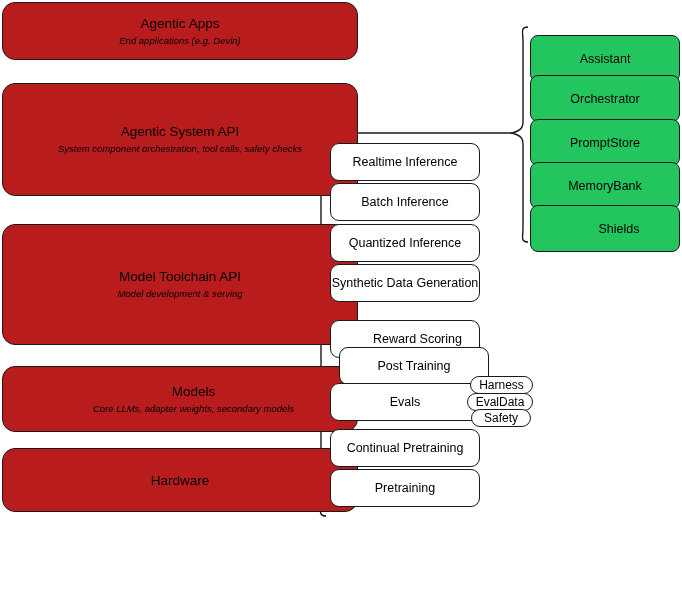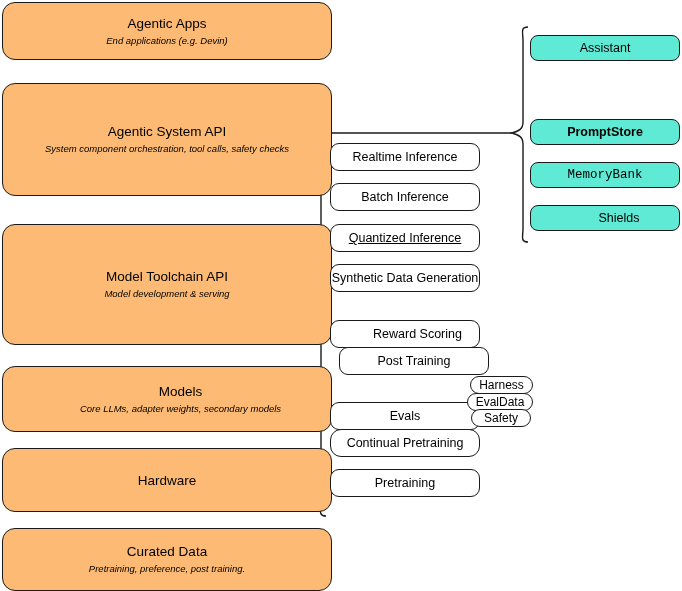--- a/index.html
+++ b/index.html
@@ -17,25 +17,25 @@
     width: 682px;
     height: 591px;
     overflow: hidden;
     background: #ffffff;
   }
 
   
   .layer-box {
     position: absolute;
     left: 2px;
-    width: 330px;
+    width: 356px;
     box-sizing: border-box;
     border: 1.4px solid #1a1a1a;
     border-radius: 13px;
-    background: #fdba74;
+    background: #b91c1c;
     display: flex;
     flex-direction: column;
     align-items: center;
     justify-content: center;
     text-align: center;
     padding: 0 8px;
   }
   .layer-title {
     font-size: 13.5px;
     line-height: 17px;
@@ -49,43 +49,43 @@
     margin-top: 2px;
     white-space: nowrap;
     font-style: italic;
   }
 
   
   .cap-box {
     position: absolute;
     left: 330px;
     width: 150px;
-    height: 28px;
+    height: 38px;
     box-sizing: border-box;
     border: 1.4px solid #1a1a1a;
     border-radius: 9px;
     background: #ffffff;
     display: flex;
     align-items: center;
     justify-content: center;
     font-size: 12.5px;
     color: #000000;
     white-space: nowrap;
   }
 
   
   .comp-box {
     position: absolute;
     left: 530px;
     width: 150px;
-    height: 26px;
+    height: 47px;
     box-sizing: border-box;
     border: 1.4px solid #1a1a1a;
     border-radius: 8px;
-    background: #5eead4;
+    background: #22c55e;
     display: flex;
     align-items: center;
     justify-content: center;
     font-size: 12.5px;
     color: #000000;
     white-space: nowrap;
   }
 
   
   .pill {
@@ -159,37 +159,34 @@
 
   <div class="layer-box" style="top:366px;height:66px;padding-left:35px;">
     <div class="layer-title">Models</div>
     <div class="layer-sub">Core LLMs, adapter weights, secondary models</div>
   </div>
 
   <div class="layer-box" style="top:448px;height:64px;">
     <div class="layer-title">Hardware</div>
   </div>
 
-  <div class="layer-box" style="top:528px;height:63px;">
-    <div class="layer-title">Curated Data</div>
-    <div class="layer-sub">Pretraining, preference, post training.</div>
-  </div>
 
   <div class="cap-box" style="top:143px;">Realtime Inference</div>
   <div class="cap-box" style="top:183px;">Batch Inference</div>
-  <div class="cap-box" style="top:224px;text-decoration:underline;">Quantized Inference</div>
+  <div class="cap-box" style="top:224px;">Quantized Inference</div>
   <div class="cap-box" style="top:264px;">Synthetic Data Generation</div>
   <div class="cap-box" style="top:320px;padding-left:25px;">Reward Scoring</div>
   <div class="cap-box" style="top:347px;margin-left:9px;">Post Training</div>
-  <div class="cap-box" style="top:402px;">Evals</div>
-  <div class="cap-box" style="top:429px;border-radius:11px;">Continual Pretraining</div>
+  <div class="cap-box" style="top:383px;">Evals</div>
+  <div class="cap-box" style="top:429px;">Continual Pretraining</div>
   <div class="cap-box" style="top:469px;">Pretraining</div>
 
   <div class="pill" style="left:470px;top:376px;width:63px;height:18px;border-radius:9px;">Harness</div>
   <div class="pill" style="left:467px;top:393px;width:66px;height:18px;border-radius:9px;">EvalData</div>
   <div class="pill" style="left:471px;top:409px;width:60px;height:18px;border-radius:9px;">Safety</div>
 
   <div class="comp-box" style="top:35px;">Assistant</div>
-  <div class="comp-box" style="top:119px;font-weight:bold;">PromptStore</div>
-  <div class="comp-box" style="top:162px;font-family:Liberation Mono, monospace;">MemoryBank</div>
+  <div class="comp-box" style="top:75px;">Orchestrator</div>
+  <div class="comp-box" style="top:119px;">PromptStore</div>
+  <div class="comp-box" style="top:162px;">MemoryBank</div>
   <div class="comp-box" style="top:205px;padding-left:28px;">Shields</div>
 
 </div>
 
 </body></html>

